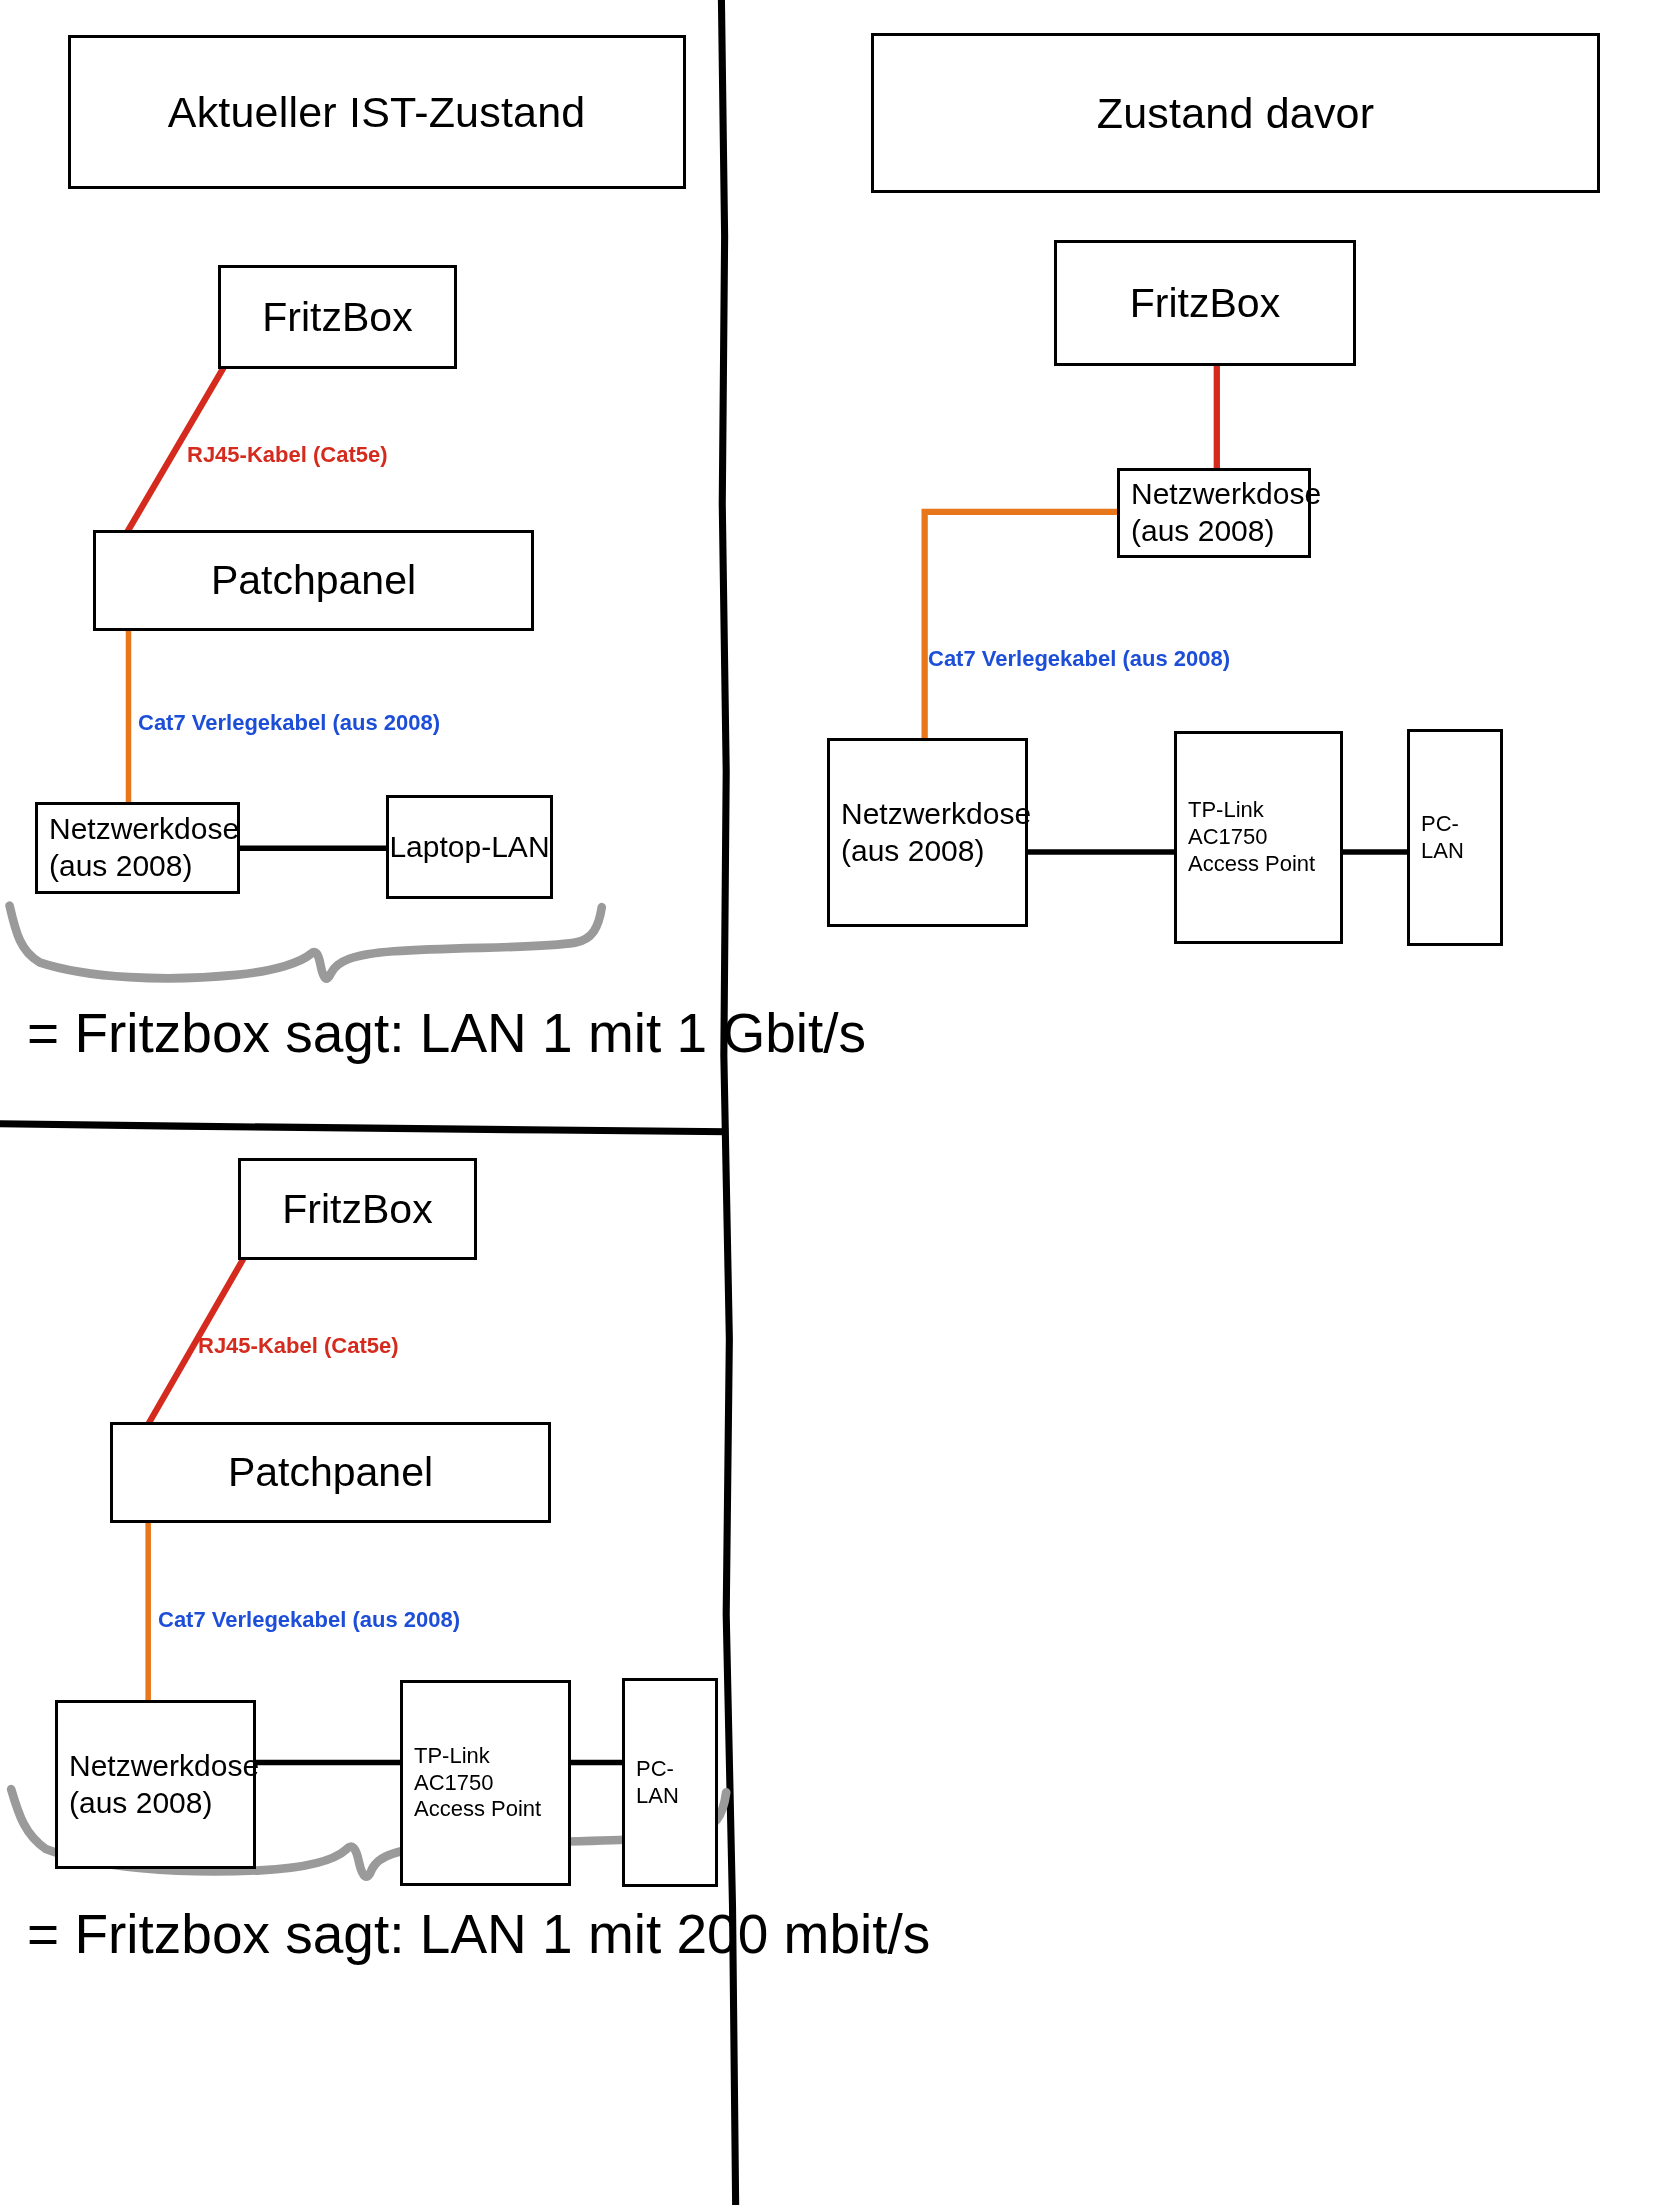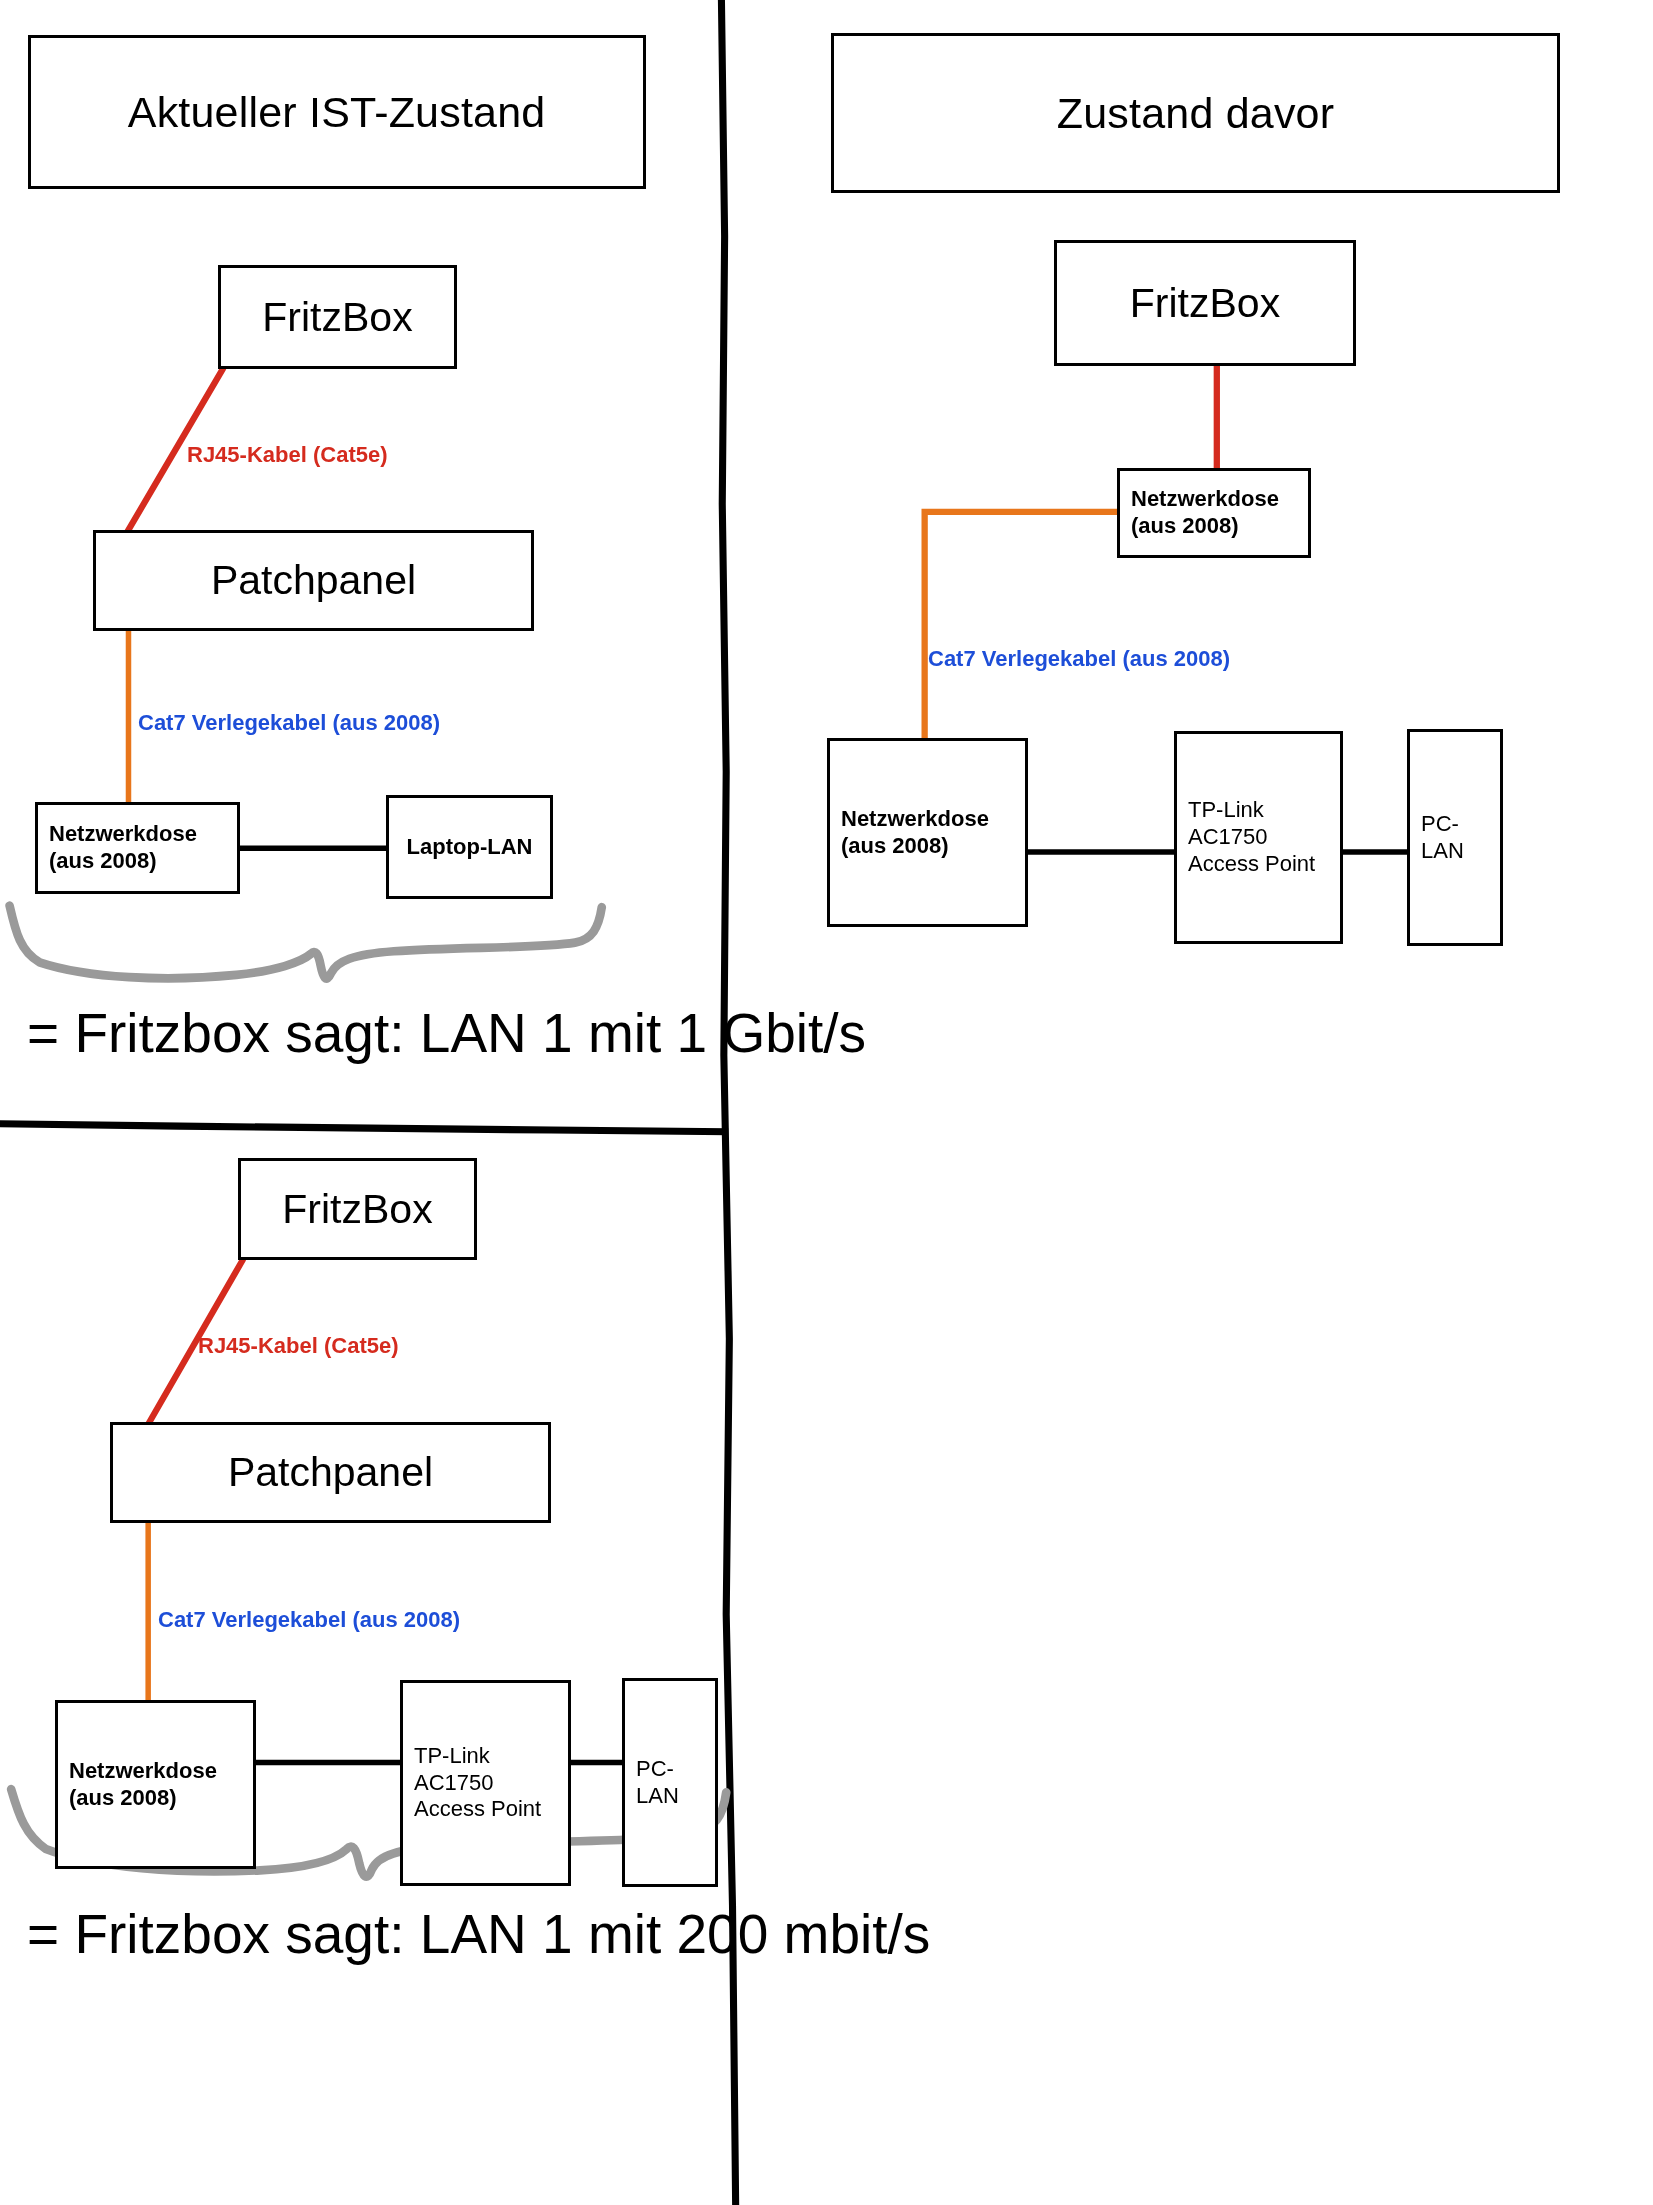--- a/index.html
+++ b/index.html
@@ -29,20 +29,21 @@
     box-sizing: border-box;
     border: 3.9px solid #000000;
     background: #ffffff;
     display: flex;
     align-items: center;
     justify-content: center;
     color: #000000;
   }
   .node-box.title-box {
     border-width: 3.9px;
+    margin-left: 40px;
   }
   .node-label {
     display: block;
     line-height: 1.22;
     white-space: pre-line;
   }
   .node-label.center {
     text-align: center;
   }
   .node-label.left {
@@ -52,22 +53,21 @@
     box-sizing: border-box;
   }
   .title-text {
     font-size: 43px;
     letter-spacing: 0.2px;
   }
   .big-text {
     font-size: 41px;
   }
   .small-text {
-    font-size: 22px;
-    font-weight: bold;
+    font-size: 30px;
   }
   .tiny-text {
     font-size: 22px;
   }
   .cable-label {
     position: absolute;
     font-size: 22px;
     white-space: nowrap;
     font-weight: bold;
   }

